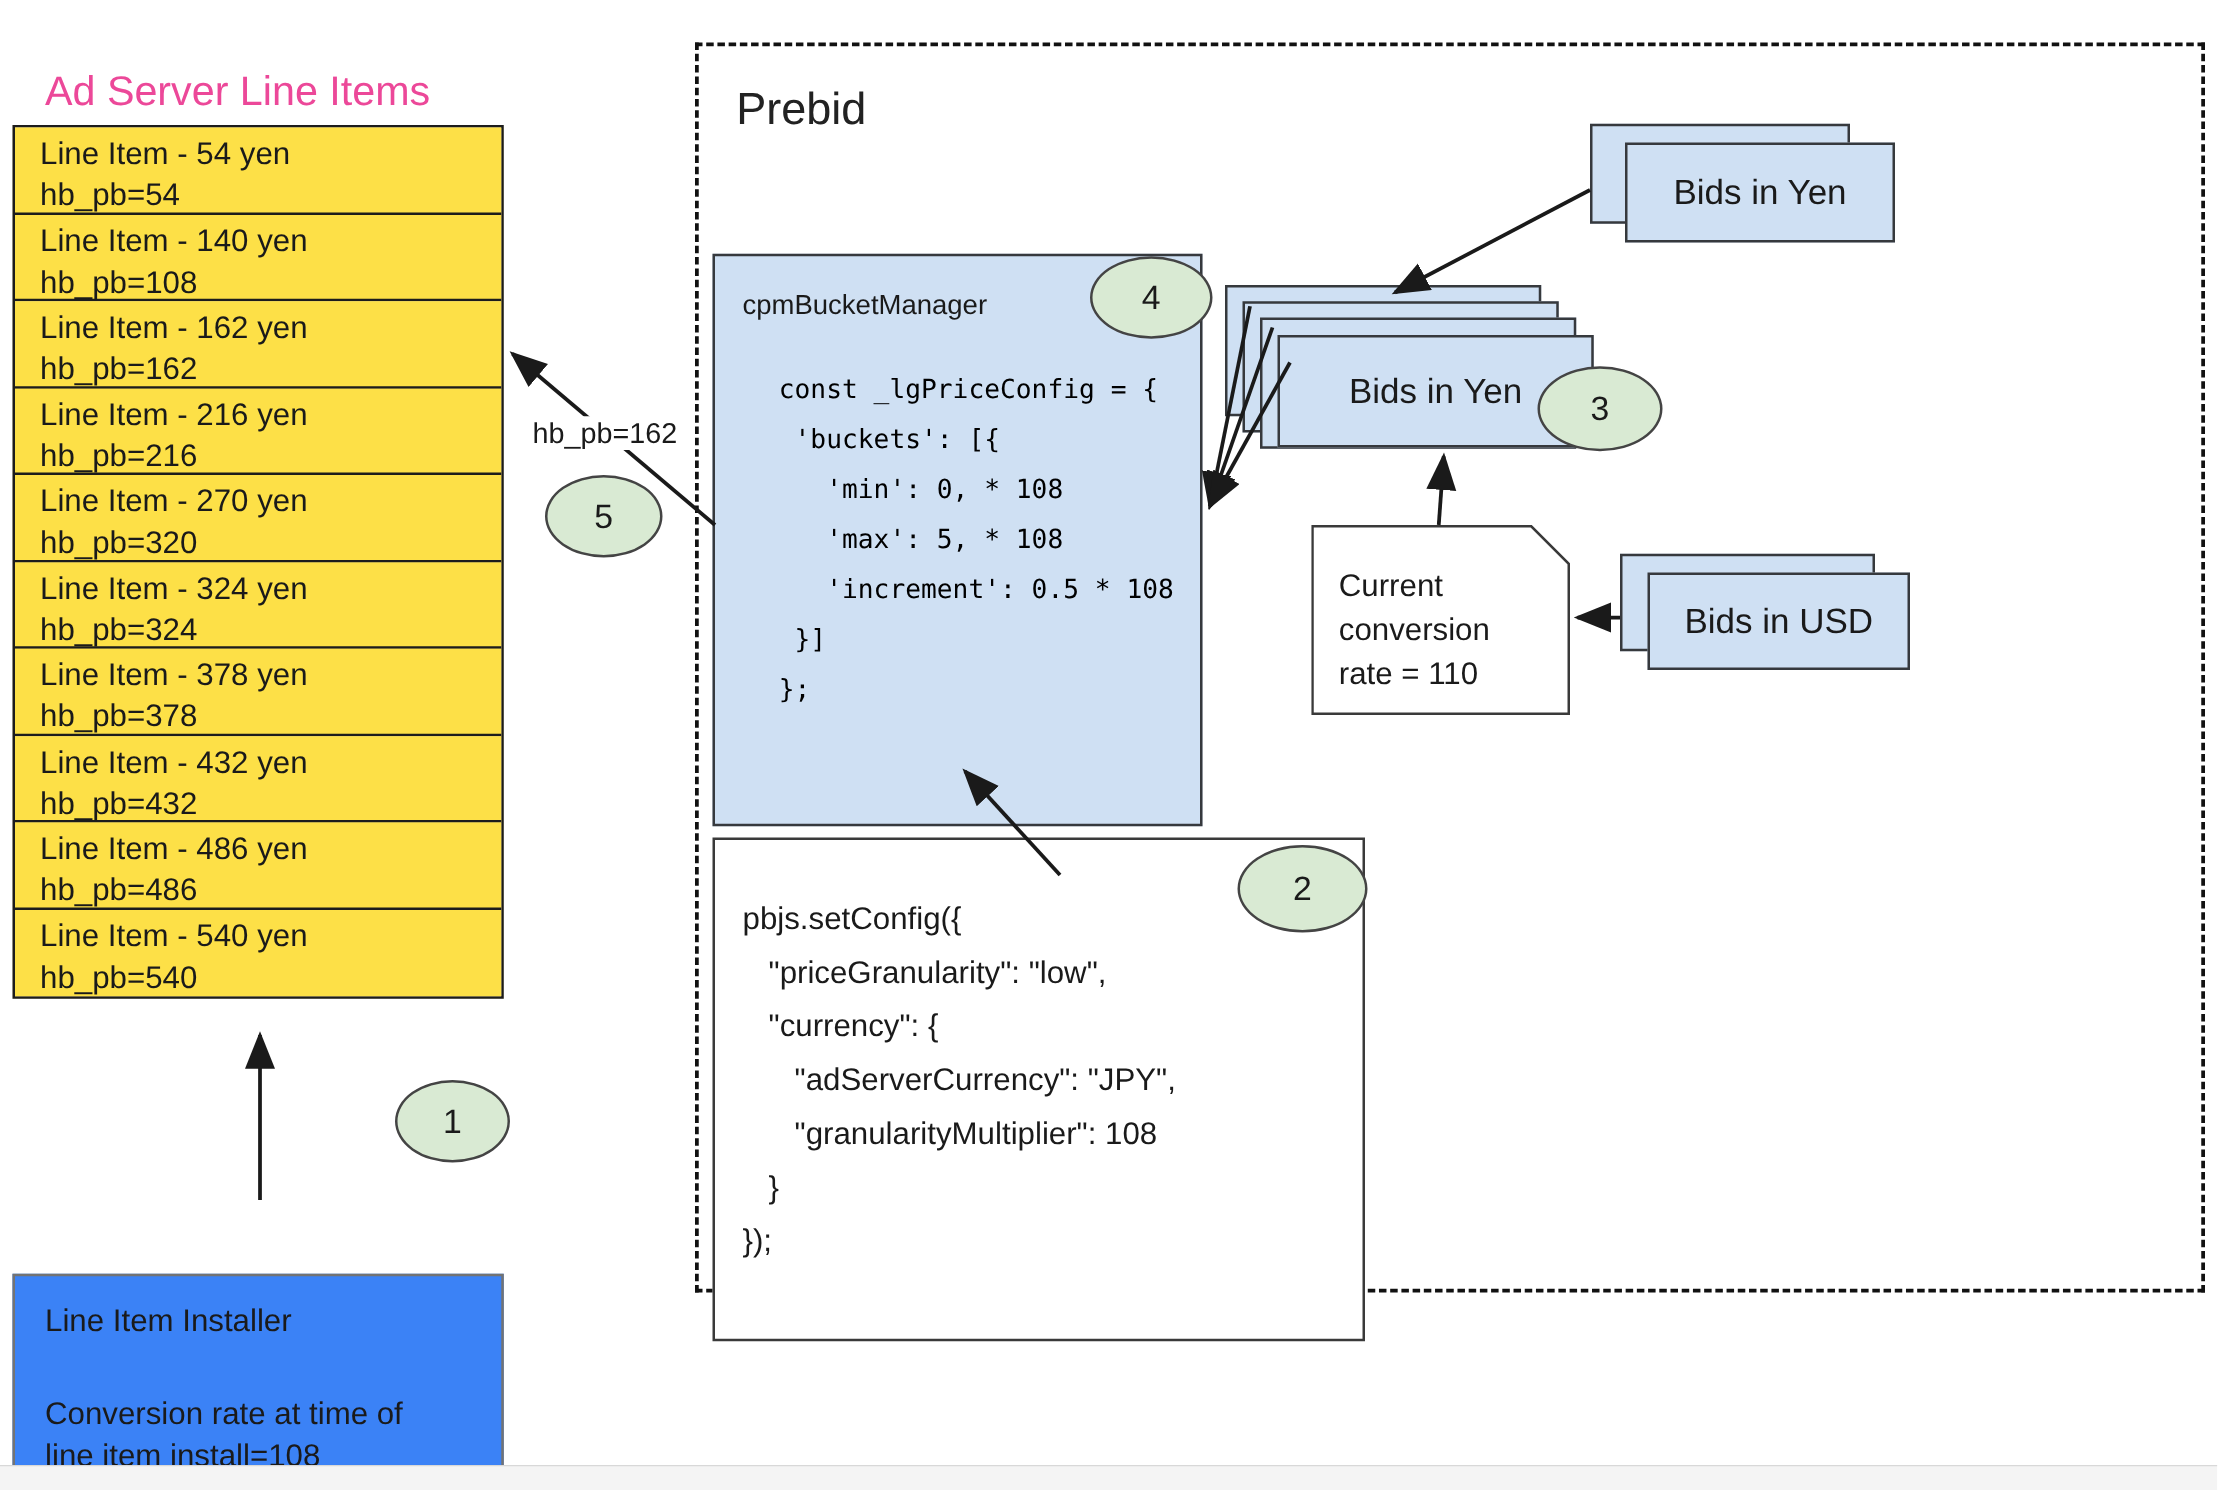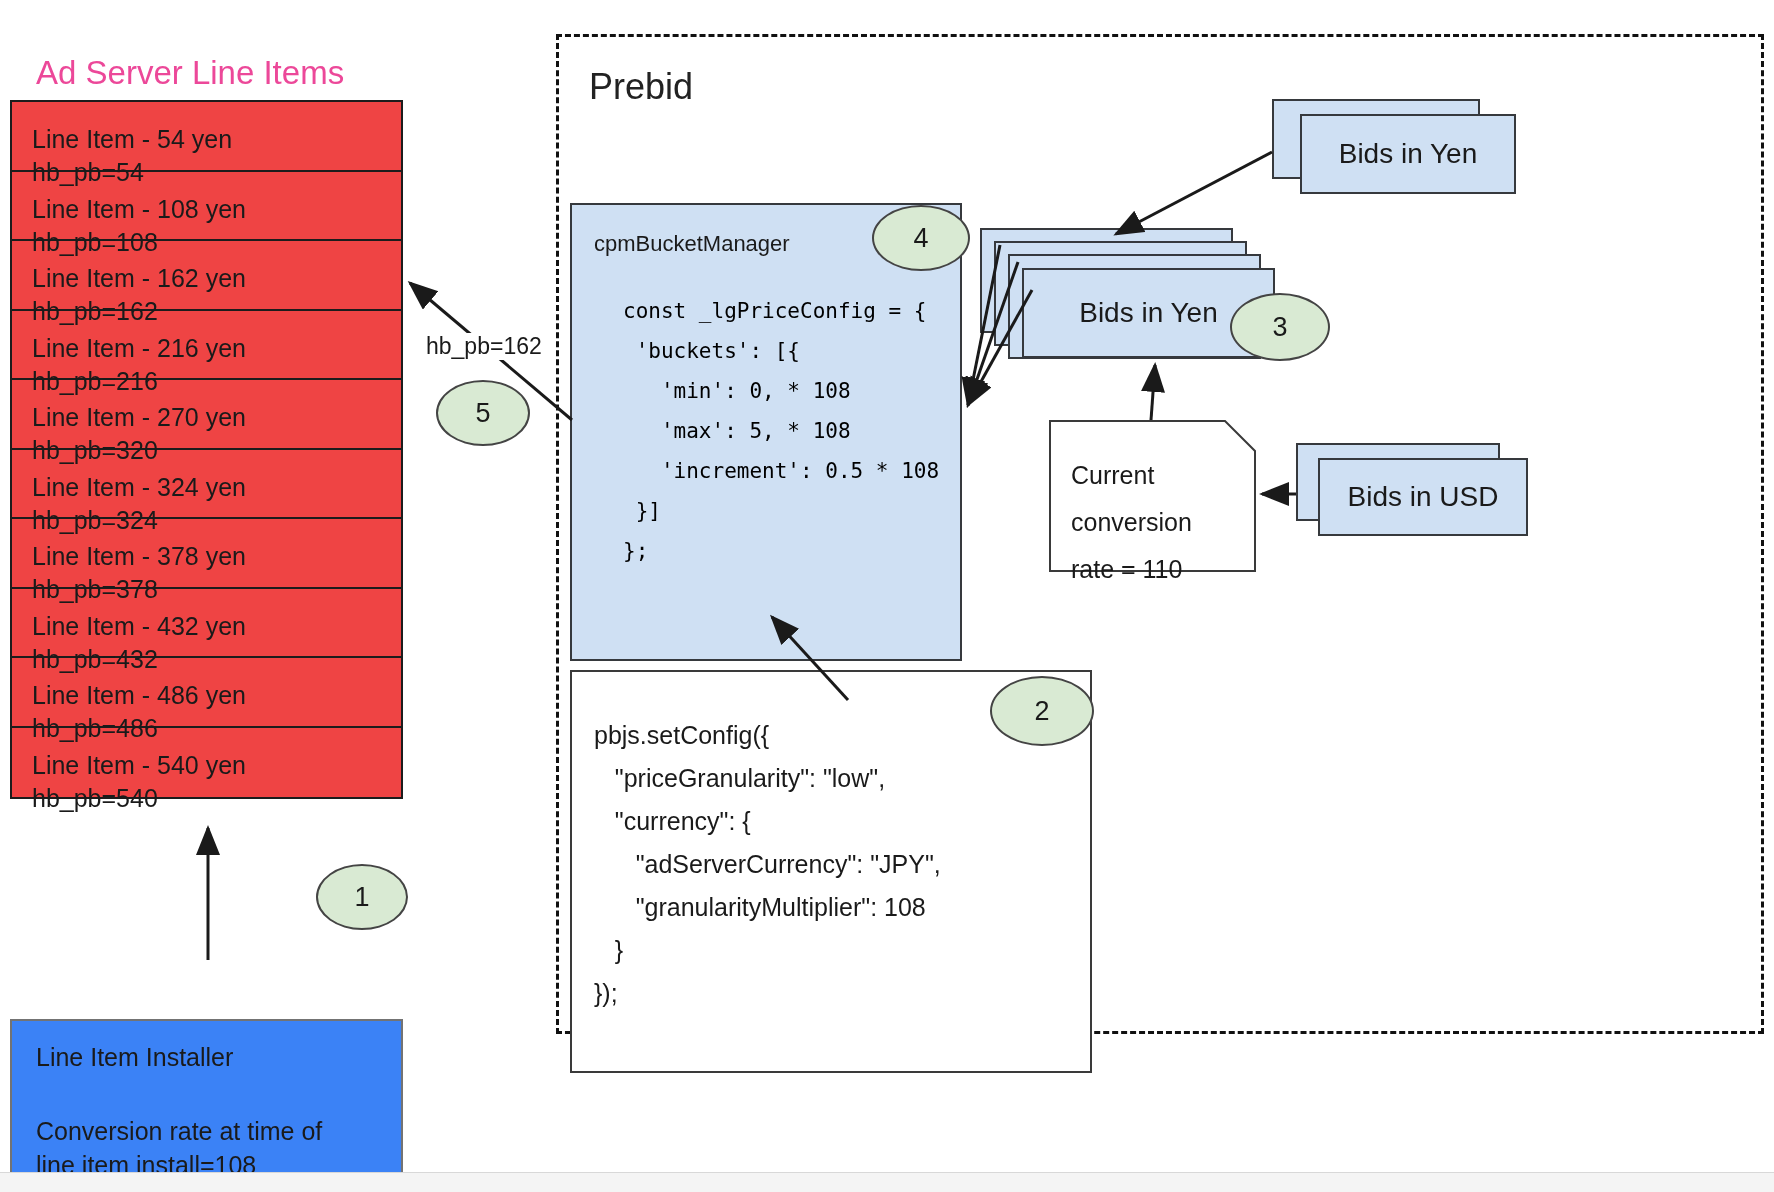--- a/index.html
+++ b/index.html
@@ -43,22 +43,22 @@
     width: 393px;
     border: 2px solid #1c1c1c;
     box-sizing: border-box;
     background: #fdf2cd;
     z-index: 2;
   }
   .line-item {
     box-sizing: border-box;
     height: 69.5px;
     border-bottom: 2px solid #1c1c1c;
-    padding: 21px 0 0 20px;
-    background: #ef4444;
+    padding: 5px 0 0 20px;
+    background: #fde047;
   }
   .line-item:last-child { border-bottom: none; }
   .line-item .l1, .line-item .l2 {
     font-size: 25px;
     line-height: 33px;
     color: #1a1a1a;
     white-space: nowrap;
   }
 
   #installer-box {
@@ -202,21 +202,21 @@
     top: 420px;
     width: 207px;
     height: 152px;
     z-index: 3;
   }
   #conv-note .text {
     position: absolute;
     left: 22px;
     top: 32px;
     font-size: 25px;
-    line-height: 47px;
+    line-height: 35px;
     color: #1a1a1a;
     white-space: pre;
   }
 
   
   .badge {
     position: absolute;
     border-radius: 50%;
     background: #d9ead3;
     border: 2px solid #444;
@@ -266,21 +266,21 @@
   <div id="prebid-title">Prebid</div>
 
   <div id="ad-server-title">Ad Server Line Items</div>
 
   <div id="line-items">
     <div class="line-item">
       <div class="l1">Line Item - 54 yen</div>
       <div class="l2">hb_pb=54</div>
     </div>
     <div class="line-item">
-      <div class="l1">Line Item - 108 yen</div>
+      <div class="l1">Line Item - 140 yen</div>
       <div class="l2">hb_pb=108</div>
     </div>
     <div class="line-item">
       <div class="l1">Line Item - 162 yen</div>
       <div class="l2">hb_pb=162</div>
     </div>
     <div class="line-item">
       <div class="l1">Line Item - 216 yen</div>
       <div class="l2">hb_pb=216</div>
     </div>

